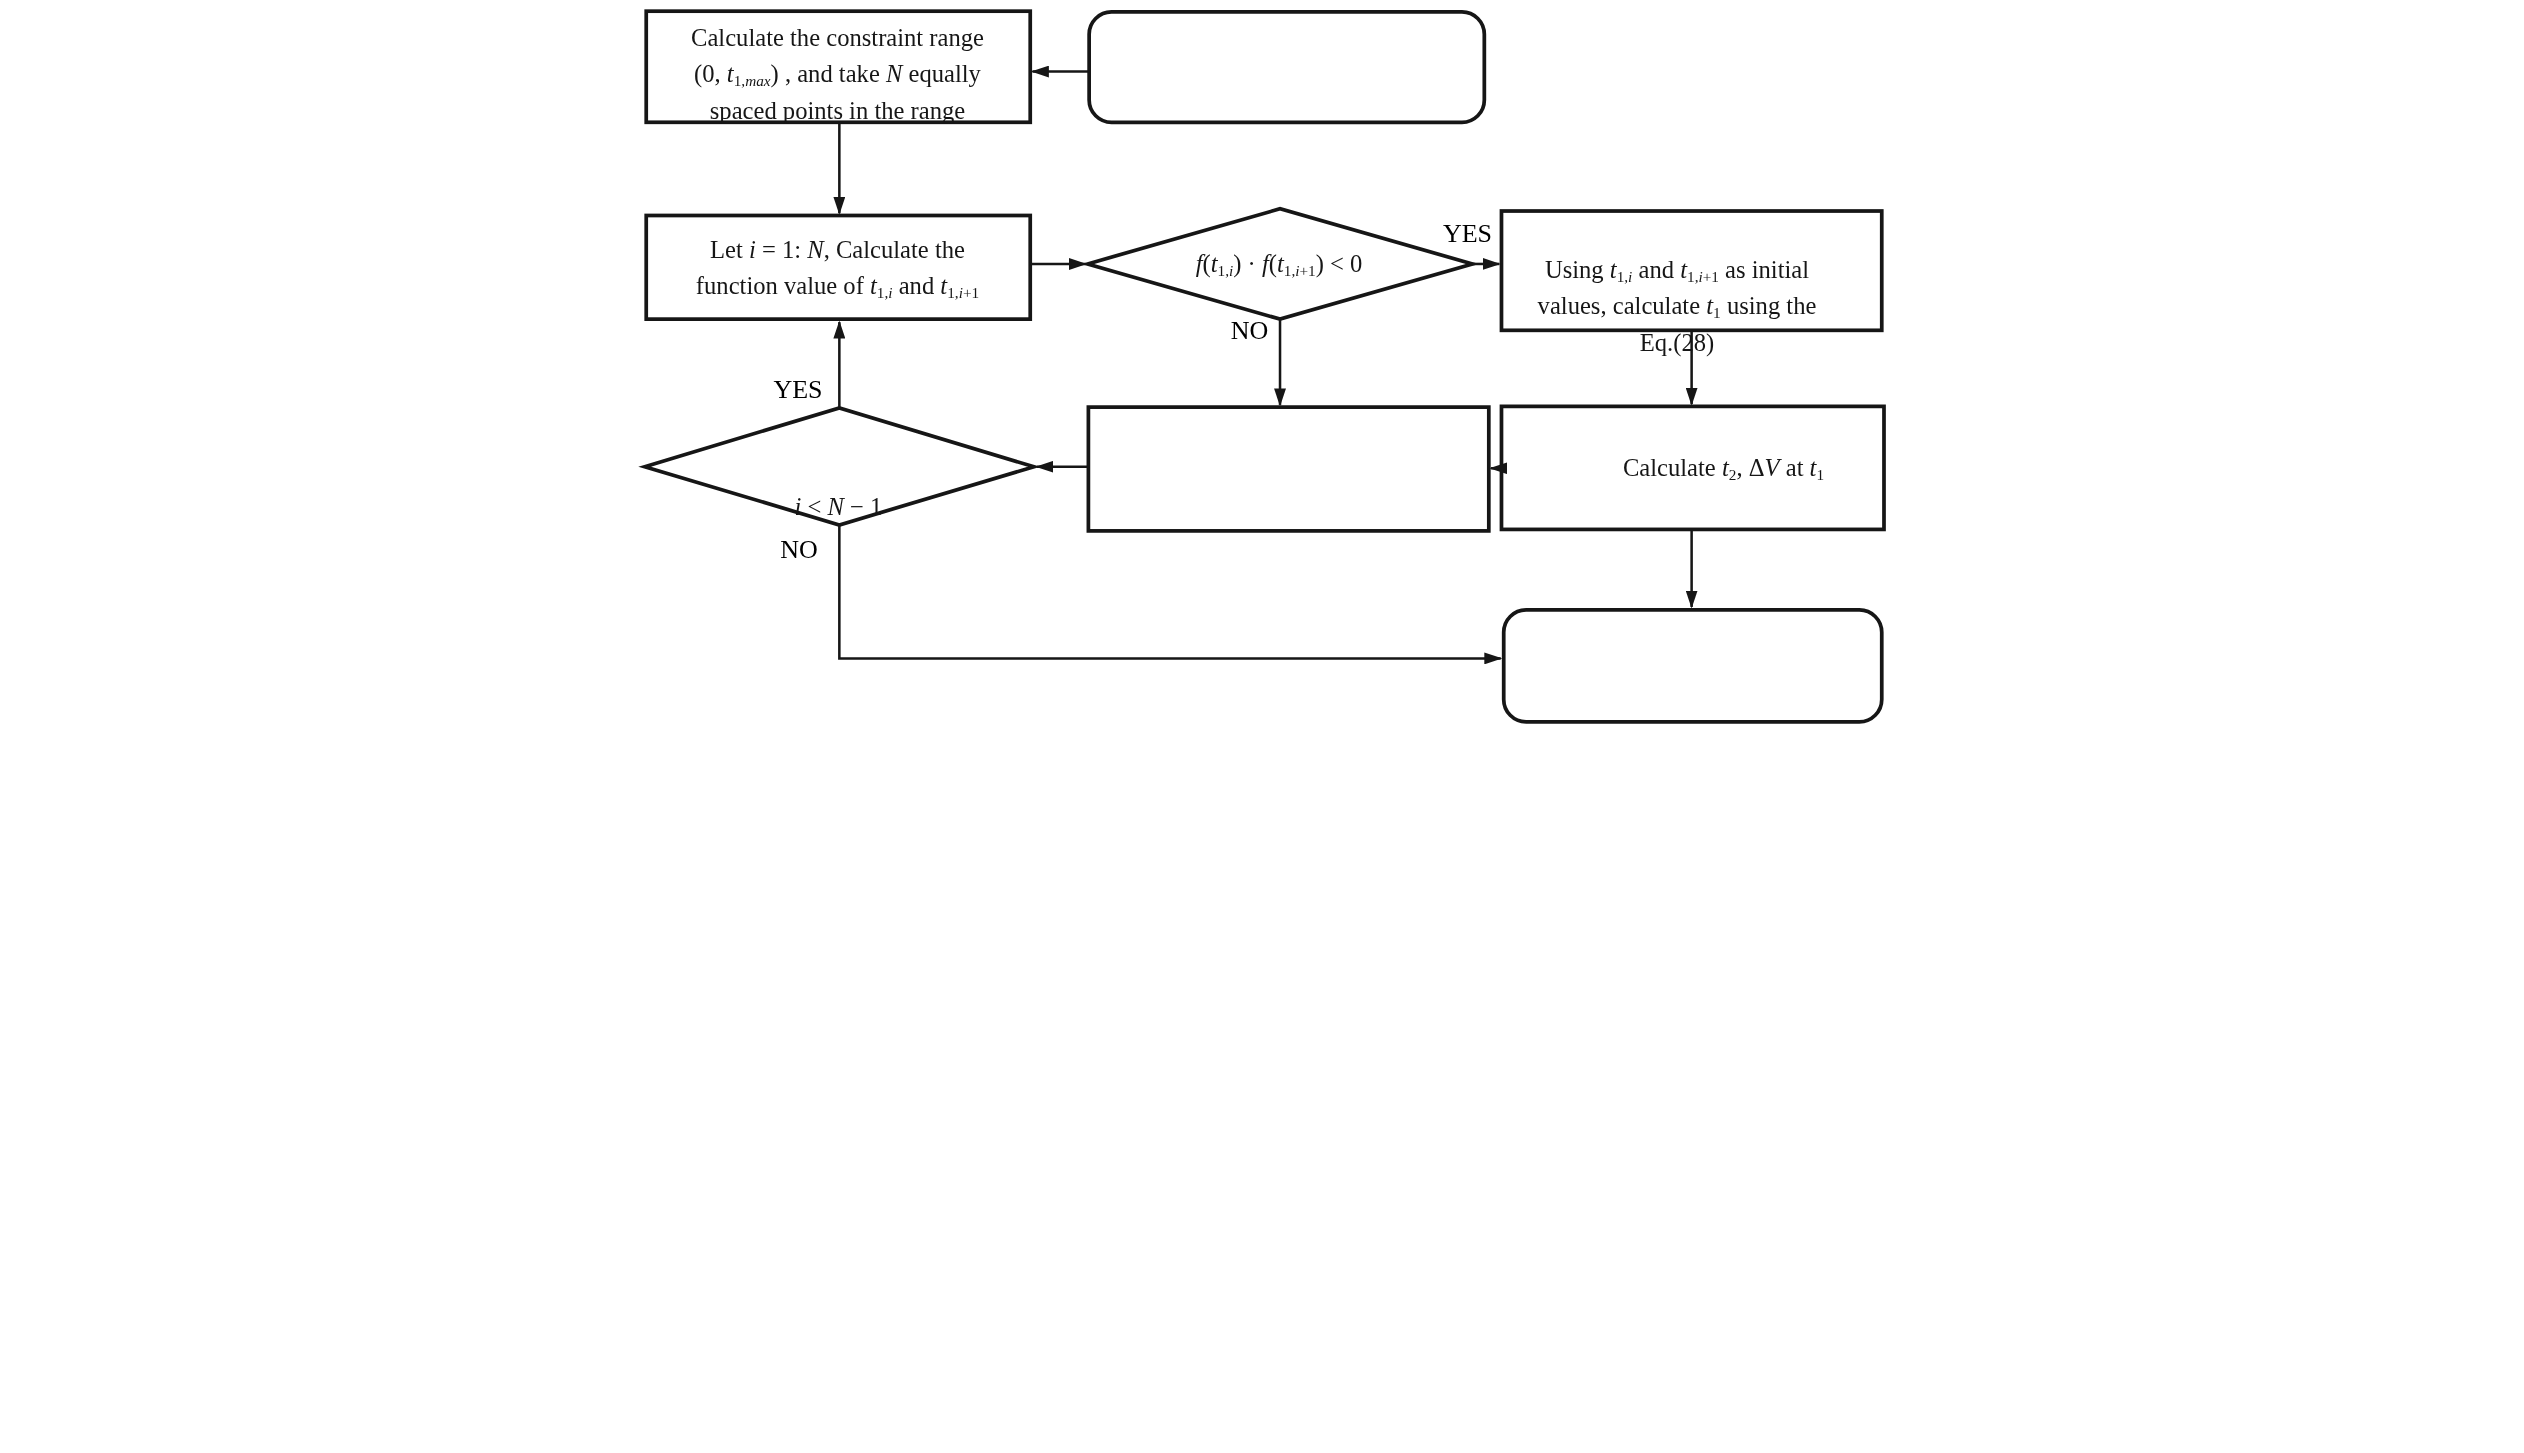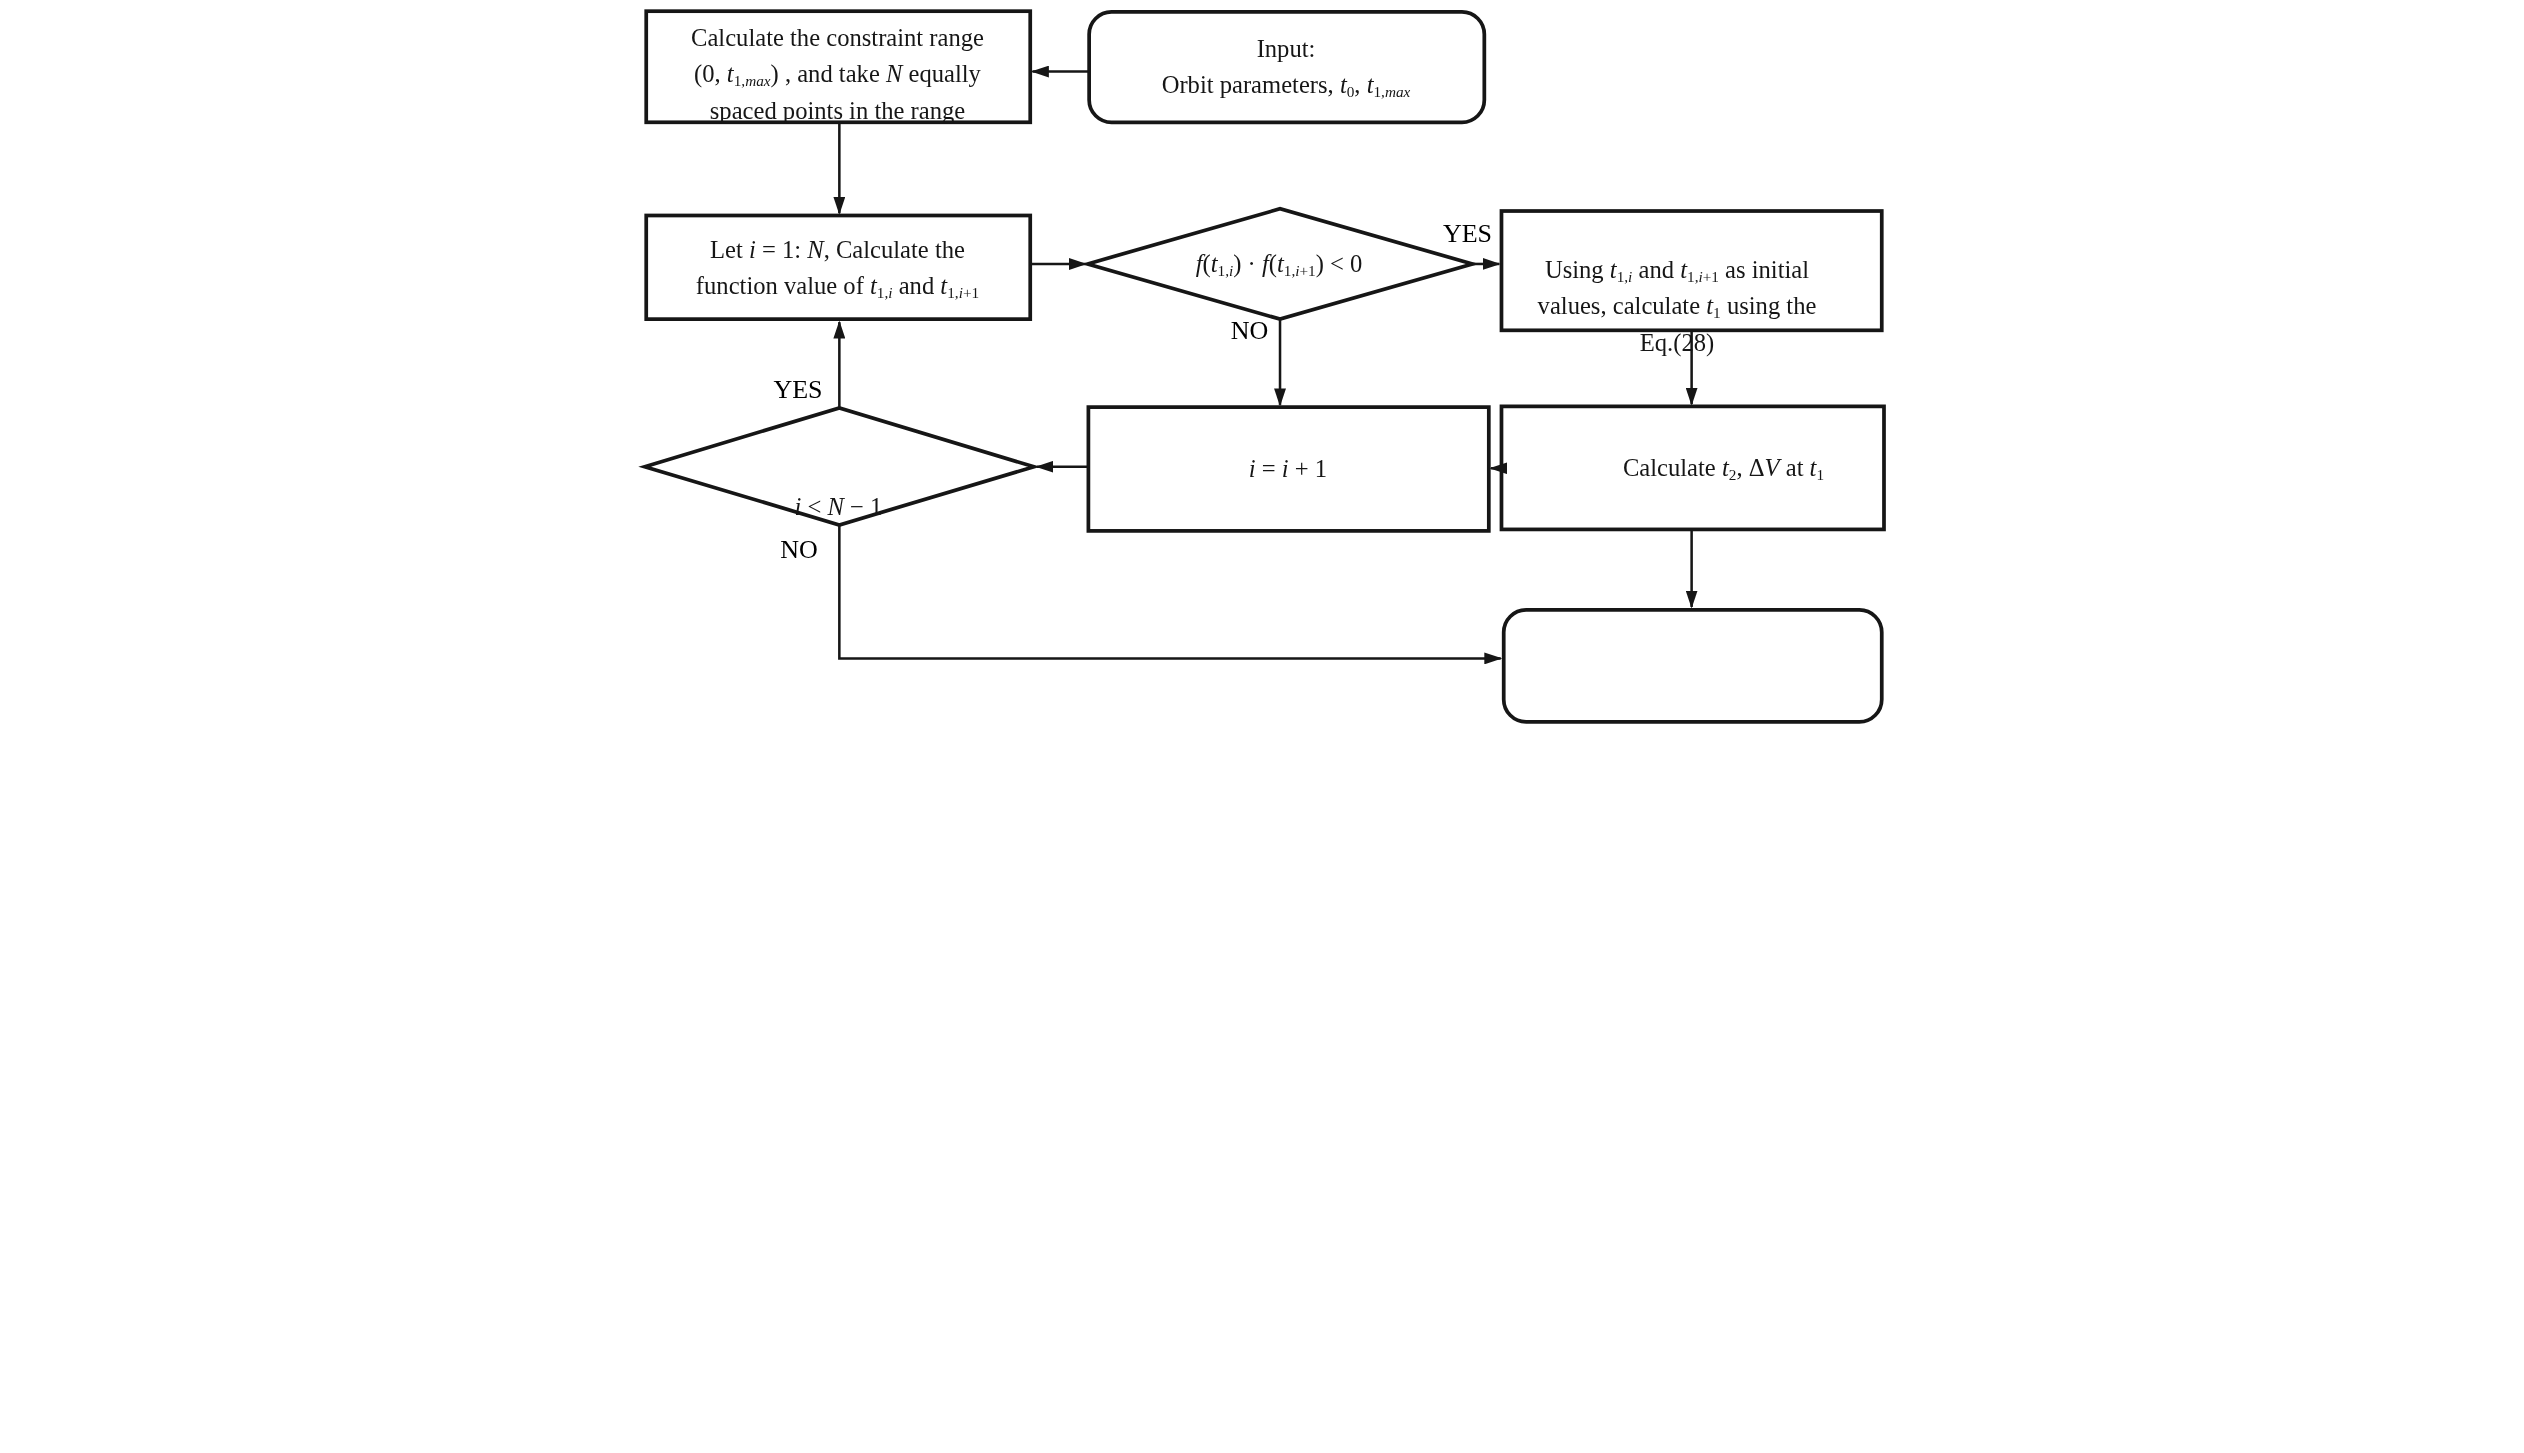--- a/index.html
+++ b/index.html
@@ -86,43 +86,36 @@
     <path d="M279,705 L279,883 L1166,883" fill="none" stroke="#161616" stroke-width="3.4" stroke-linejoin="miter" marker-end="url(#ah)"></path>
     <path d="M1422,711 L1422,814" fill="none" stroke="#161616" stroke-width="3.4" marker-end="url(#ah)"></path>
   </svg>
 
   <div class="node-text" style="left:15px; top:19px; width:384px; height:111px;">
       <div class="tline"><span>Calculate the constraint range</span></div>
       <div class="tline"><span>(0, </span><span class="it">t</span><sub>1,</sub><sub class="it">max</sub><span>) , and take </span><span class="it">N</span><span> equally</span></div>
       <div class="tline"><span>spaced points in the range</span></div>
     </div>
 
-  <div class="node-text" style="left:458px; top:12px; width:395px; height:110px;">
-      <div class="tline"><span>Input:</span></div>
-      <div class="tline"><span>Orbit parameters, </span><span class="it">t</span><sub>0</sub><span>,  </span><span class="it">t</span><sub>1,</sub><sub class="it">max</sub></div>
-    </div>
 
   <div class="node-text" style="left:15px; top:216px; width:384px; height:104px;text-align:center;">
       <div class="tline"><span>Let </span><span class="it">i</span><span> = 1: </span><span class="it">N</span><span>, Calculate the</span></div>
       <div class="tline"><span>function value of </span><span class="it">t</span><sub>1,</sub><sub class="it">i</sub><span> and </span><span class="it">t</span><sub>1,</sub><sub class="it">i</sub><sub>+1</sub></div>
     </div>
 
   <div class="node-text" style="left:456px; top:209px; width:385px; height:110px;">
       <div class="tline"><span class="it">f</span><span>(</span><span class="it">t</span><sub>1,</sub><sub class="it">i</sub><span>) · </span><span class="it">f</span><span>(</span><span class="it">t</span><sub>1,</sub><sub class="it">i</sub><sub>+1</sub><span>) &lt; 0</span></div>
     </div>
 
   <div class="node-text" style="left:870px; top:211px; width:353px; height:119px;margin-top:36px;">
       <div class="tline"><span>Using </span><span class="it">t</span><sub>1,</sub><sub class="it">i</sub><span> and </span><span class="it">t</span><sub>1,</sub><sub class="it">i</sub><sub>+1</sub><span> as initial</span></div>
       <div class="tline"><span>values, calculate </span><span class="it">t</span><sub>1</sub><span>  using the</span></div>
       <div class="tline"><span>Eq.(28)</span></div>
     </div>
 
-  <div class="node-text" style="left:457px; top:407px; width:401px; height:124px;">
-      <div class="tline"><span class="it">i</span><span> = </span><span class="it">i</span><span> + 1</span></div>
-    </div>
 
   <div class="node-text" style="left:870px; top:407px; width:446px; height:123px;">
       <div class="tline"><span>Calculate </span><span class="it">t</span><sub>2</sub><span>,  Δ</span><span class="it">V</span><span> at </span><span class="it">t</span><sub>1</sub></div>
     </div>
 
   <div class="node-text" style="left:13.4px; top:408px; width:389px; height:117px;justify-content:flex-end;">
       <div class="tline"><span class="it">i</span><span> &lt; </span><span class="it">N</span><span> − 1</span></div>
     </div>
 
 

